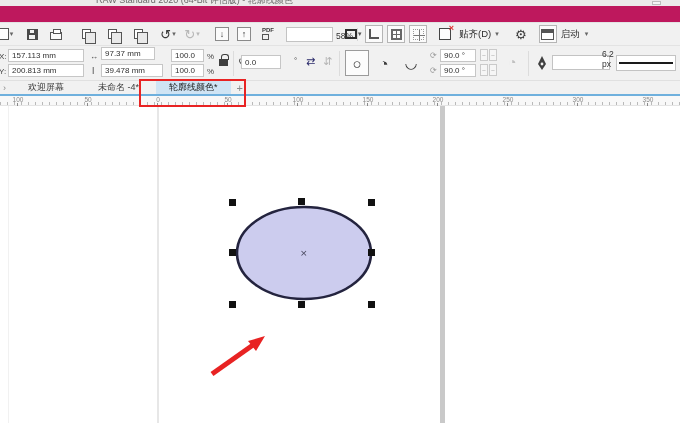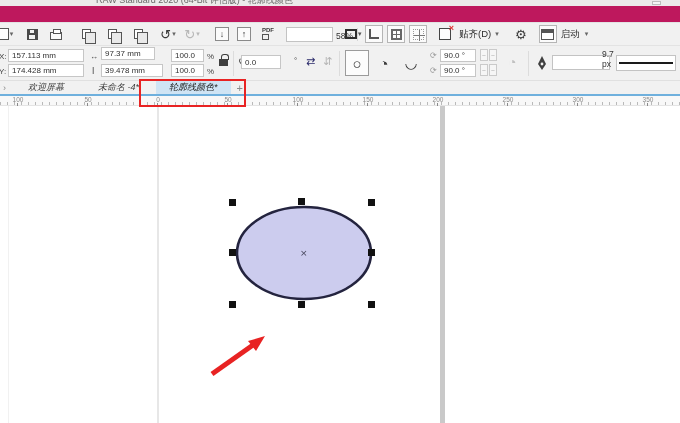--- a/index.html
+++ b/index.html
@@ -71,21 +71,21 @@
   .lock::before { content:""; position:absolute; left:1.5px; top:-5px; width:6px; height:5px; border:1.5px solid #3f3f3f; border-bottom:none; border-radius:3px 3px 0 0; }
   .ebtn { position:absolute; top:4px; width:24px; height:26px; display:flex; align-items:center; justify-content:center; font-size:15px; color:#3c3c3c; }
   .ebtn.active { border:1px solid #9b9b9b; background:#fcfcfc; }
   .stepgrp { position:absolute; display:flex; gap:1px; }
   .step { width:8px; height:12px; border:1px solid #cacaca; background:#f6f6f6; font-size:6px; color:#999; display:flex; align-items:center; justify-content:center; }
   .pennib { position:absolute; left:537px; top:10px; }
   .linestyle { position:absolute; left:616px; top:9px; width:60px; height:16px; background:#fff; border:1px solid #c3c3c3; display:flex; align-items:center; }
   .linestyle .ln { width:100%; height:2px; background:#1a1a1a; margin:0 2px; }
   
   .tabbar { position:absolute; left:0; top:81px; width:680px; height:13px; background:#f1f1f1; display:flex; align-items:stretch; font-size:9px; color:#3c3c3c; }
-  .tab { display:flex; align-items:center; padding:0 13px; white-space:nowrap;font-style:italic; }
+  .tab { display:flex; align-items:center; padding:0 13px; white-space:nowrap; }
   .tab.active { background:#cfe4f4; color:#1d1d1d; }
   .tab-chevron { display:flex; align-items:center; padding:0 3px 0 3px; color:#8a8a8a; font-size:9px; }
   .tab-plus { display:flex; align-items:center; padding:0 6px; color:#8a8a8a; font-size:11px; }
   .blueline { position:absolute; left:0; top:94px; width:680px; height:2px; background:#6fb0dd; }
   
   .ruler { position:absolute; left:0; top:96px; width:680px; height:10px; background:#f8f8f8; border-bottom:1px solid #e4e4e4;
     background-image:repeating-linear-gradient(90deg,#b9b9b9 0 1px,transparent 1px 7px);
     background-size:680px 3px; background-position:0 bottom; background-repeat:no-repeat; }
   .rnum { position:absolute; top:0px; width:16px; text-align:center; font-size:6.5px; color:#8a8a8a; }
   .rnum::after { content:""; position:absolute; left:7px; top:7px; width:1px; height:3px; background:#8a8a8a; }
@@ -205,21 +205,21 @@
     <span class="tbtn">
         <span class="tlabel">启动</span>
         <span class="dd" style="margin-left:5px">▾</span>
       </span>
   </div>
 
   <div class="propbar">
     <span class="plabel" style="left:-1px;top:6px">X:</span>
     <span class="plabel" style="left:-1px;top:21px">Y:</span>
     <span class="pfield" style="left:8px;top:3px;width:76px">157.113 mm</span>
-    <span class="pfield" style="left:8px;top:18px;width:76px">174.428 mm</span>
+    <span class="pfield" style="left:8px;top:18px;width:76px">200.813 mm</span>
 
     <span class="plabel" style="left:90px;top:6px">↔</span>
     <span class="plabel" style="left:92px;top:21px">Ⅰ</span>
     <span class="pfield" style="left:101px;top:1px;width:54px">97.37 mm</span>
     <span class="pfield" style="left:101px;top:18px;width:62px">39.478 mm</span>
 
     <span class="pfield" style="left:171px;top:3px;width:33px">100.0</span>
     <span class="pfield" style="left:171px;top:18px;width:33px">100.0</span>
     <span class="plabel" style="left:207px;top:6px">%</span>
     <span class="plabel" style="left:207px;top:21px">%</span>
@@ -257,21 +257,21 @@
         <span class="step">‒</span>
       </span>
     <span class="plabel" style="left:508px;top:8px;font-size:14px;color:#c0c0c0">◔</span>
 
     <span class="vdiv" style="left:528px"></span>
     <svg class="pennib" width="10" height="15" viewBox="0 0 10 15">
       <polygon points="5,0 9,8 5,14 1,8" fill="#3f3f3f"></polygon>
       <circle cx="5" cy="8" r="1.4" fill="#f1f1f1"></circle>
     </svg>
     <span class="combo" style="position:absolute;left:552px;top:9px;width:58px">
-      <span class="cval">9.7 px</span>
+      <span class="cval">6.2 px</span>
       <span class="cdd">▾</span>
     </span>
     <span class="linestyle">
         <span class="ln"></span>
       </span>
   </div>
 
   <div class="tabbar">
     <span class="tab-chevron">›</span>
     <span class="tab" style="margin-left:6px">欢迎屏幕</span>

